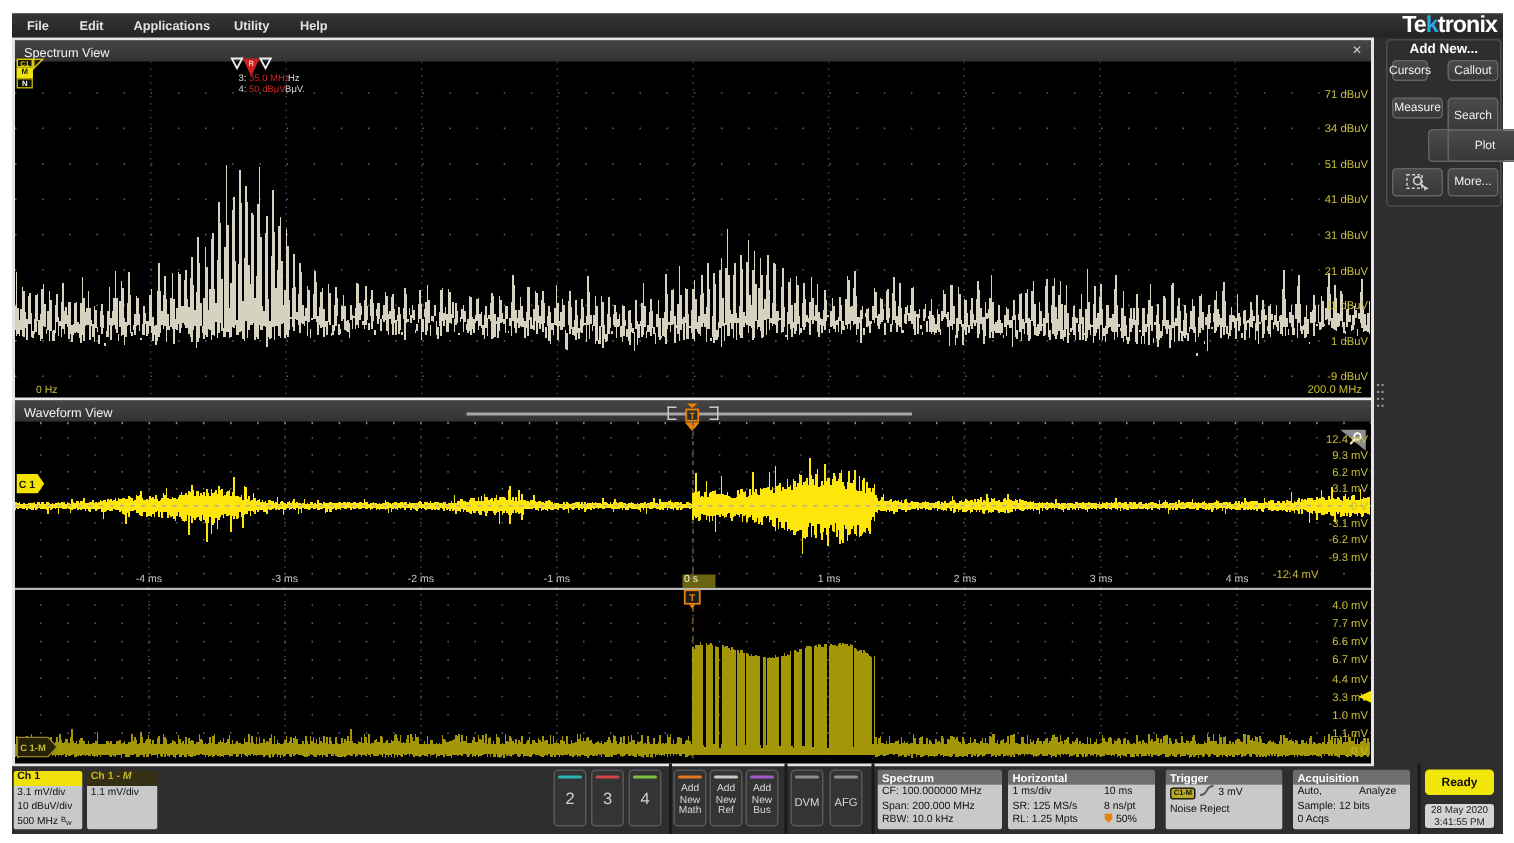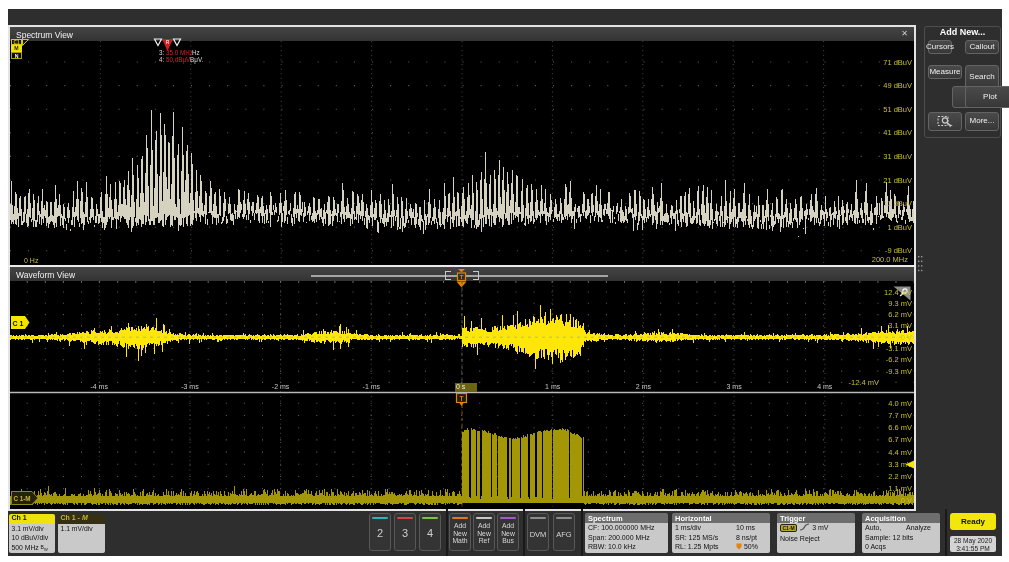--- a/index.html
+++ b/index.html
@@ -16,20 +16,28 @@
 .bbtn{position:absolute;top:513px;width:22px;height:38px;background:#343434;border:1px solid #585858;border-radius:3px}
 .stripe{position:absolute;top:3px;left:2px;width:16px;height:2px;border-radius:1px}
 .bnum{position:absolute;width:100%;text-align:center;top:13px;font-size:11px;color:#cfcfcf}
 .btxt{position:absolute;width:100%;text-align:center;top:8px;font-size:6.8px;line-height:7.6px;color:#d8d8d8}
 .ibox{position:absolute;top:513px;height:40px;border-radius:2px;overflow:hidden}
 .ihead{height:10px;background:#6e6e6e;color:#fff;font-size:7.5px;font-weight:bold;padding:0.5px 0 0 3px}
 .ibody{height:30px;background:#c9c9c9;color:#111;font-size:7px;line-height:9.6px;padding:0 0 0 3px;position:relative}
 .sep{position:absolute;top:509px;width:2px;height:47px;background:#191919}
 </style></head><body>
 <div id="win">
+ <div id="menubar">
+  <span class="mi" style="left:10px">File</span>
+  <span class="mi" style="left:45px">Edit</span>
+  <span class="mi" style="left:81px">Applications</span>
+  <span class="mi" style="left:148px">Utility</span>
+  <span class="mi" style="left:192px">Help</span>
+  <span id="logo">Te<span style="color:#25aae1">k</span>tronix</span>
+ </div>
  <div id="disp"></div>
 </div>
 
 <div class="abs phead" style="left:10px;top:27px">
     <span>Spectrum View</span>
     <span style="left:auto;right:6px;top:2px;position:absolute;color:#cdcdcd;font-size:8px">✕</span>
   </div>
 <svg class="abs" style="left:10px;top:41px" width="904" height="224">
 <line x1="90.4" y1="0" x2="90.4" y2="224" stroke="#474747" stroke-width="1" stroke-dasharray="1 3.6"></line>
 <line x1="180.8" y1="0" x2="180.8" y2="224" stroke="#474747" stroke-width="1" stroke-dasharray="1 3.6"></line>
@@ -59,21 +67,21 @@
 <div class="abs" style="left:11px;top:52px;width:11px;height:7.4px;background:#0c0c00;border:1px solid #b0a20a;color:#f5f5f5;font-size:5.2px;font-weight:bold;text-align:center;line-height:6px">N</div>
 <svg class="abs" style="left:150px;top:38px" width="46" height="16">
     <path d="M4.5 1L11.5 1L8 7.5Z" fill="none" stroke="#f0f0f0" stroke-width="1.2"></path>
     <path d="M23.5 1L30.5 1L27 7.5Z" fill="none" stroke="#f0f0f0" stroke-width="1.2"></path>
     <path d="M12 1L23 1L17.5 13Z" fill="#cc2020"></path>
     <text x="17.5" y="6" font-size="5" fill="#fff" text-anchor="middle" font-family="Liberation Sans">R</text>
   </svg>
 <div class="abs" style="left:159px;top:48.5px;font-size:6.3px;color:#dcdcdc">3: <span style="color:#d02525">35.0 MHz</span><span style="margin-left:-1px">Hz</span></div>
 <div class="abs" style="left:159px;top:55.5px;font-size:6.3px;color:#dcdcdc">4: <span style="color:#d02525">50 dBμV</span> <span style="margin-left:-2px">BμV.</span></div>
 <div class="ylab" style="left:872px;top:57.5px">71 dBuV</div>
-<div class="ylab" style="left:872px;top:81.1px">49 dBuV</div>
+<div class="ylab" style="left:872px;top:81.1px">34 dBuV</div>
 <div class="ylab" style="left:872px;top:104.7px">51 dBuV</div>
 <div class="ylab" style="left:872px;top:128.3px">41 dBuV</div>
 <div class="ylab" style="left:872px;top:151.9px">31 dBuV</div>
 <div class="ylab" style="left:872px;top:175.5px">21 dBuV</div>
 <div class="ylab" style="left:872px;top:199.1px">11 dBuV</div>
 <div class="ylab" style="left:872px;top:222.7px">1 dBuV</div>
 <div class="ylab" style="left:872px;top:246.3px">-9 dBuV</div>
 <div class="abs" style="left:24px;top:257px;font-size:7px;color:#c9bf35">0 Hz</div>
 <div class="ylab" style="left:868px;top:255px">200.0 MHz</div>
 <div class="abs" style="left:8px;top:265px;width:908px;height:2px;background:#ebebeb"></div>
@@ -145,21 +153,21 @@
 <div class="ylab" style="left:872px;top:344px">-3.1 mV</div>
 <div class="ylab" style="left:872px;top:355.3px">-6.2 mV</div>
 <div class="ylab" style="left:872px;top:366.6px">-9.3 mV</div>
 <div class="ylab" style="left:839px;top:377.9px">-12.4 mV</div>
 <div class="ylab" style="left:872px;top:398.8px">4.0 mV</div>
 <div class="ylab" style="left:872px;top:411px">7.7 mV</div>
 <div class="ylab" style="left:872px;top:423.2px">6.6 mV</div>
 <div class="ylab" style="left:872px;top:435.4px">6.7 mV</div>
 <div class="ylab" style="left:872px;top:447.6px">4.4 mV</div>
 <div class="ylab" style="left:872px;top:459.8px">3.3 mV</div>
-<div class="ylab" style="left:872px;top:472px">2.2 mV</div>
+<div class="ylab" style="left:872px;top:472px">1.0 mV</div>
 <div class="ylab" style="left:872px;top:484.2px">1.1 mV</div>
 <div class="ylab" style="left:872px;top:496.4px">0 V</div>
 <svg class="abs" style="left:905px;top:460px" width="9" height="9">
     <path d="M9 0.5V8.5L0.5 4.5Z" fill="#f5e400"></path>
   </svg>
 <div class="tlab" style="left:84.2px;top:383px">-4 ms</div>
 <div class="tlab" style="left:174.9px;top:383px">-3 ms</div>
 <div class="tlab" style="left:265.6px;top:383px">-2 ms</div>
 <div class="tlab" style="left:356.3px;top:383px">-1 ms</div>
 <div class="tlab" style="left:537.7px;top:383px">1 ms</div>

